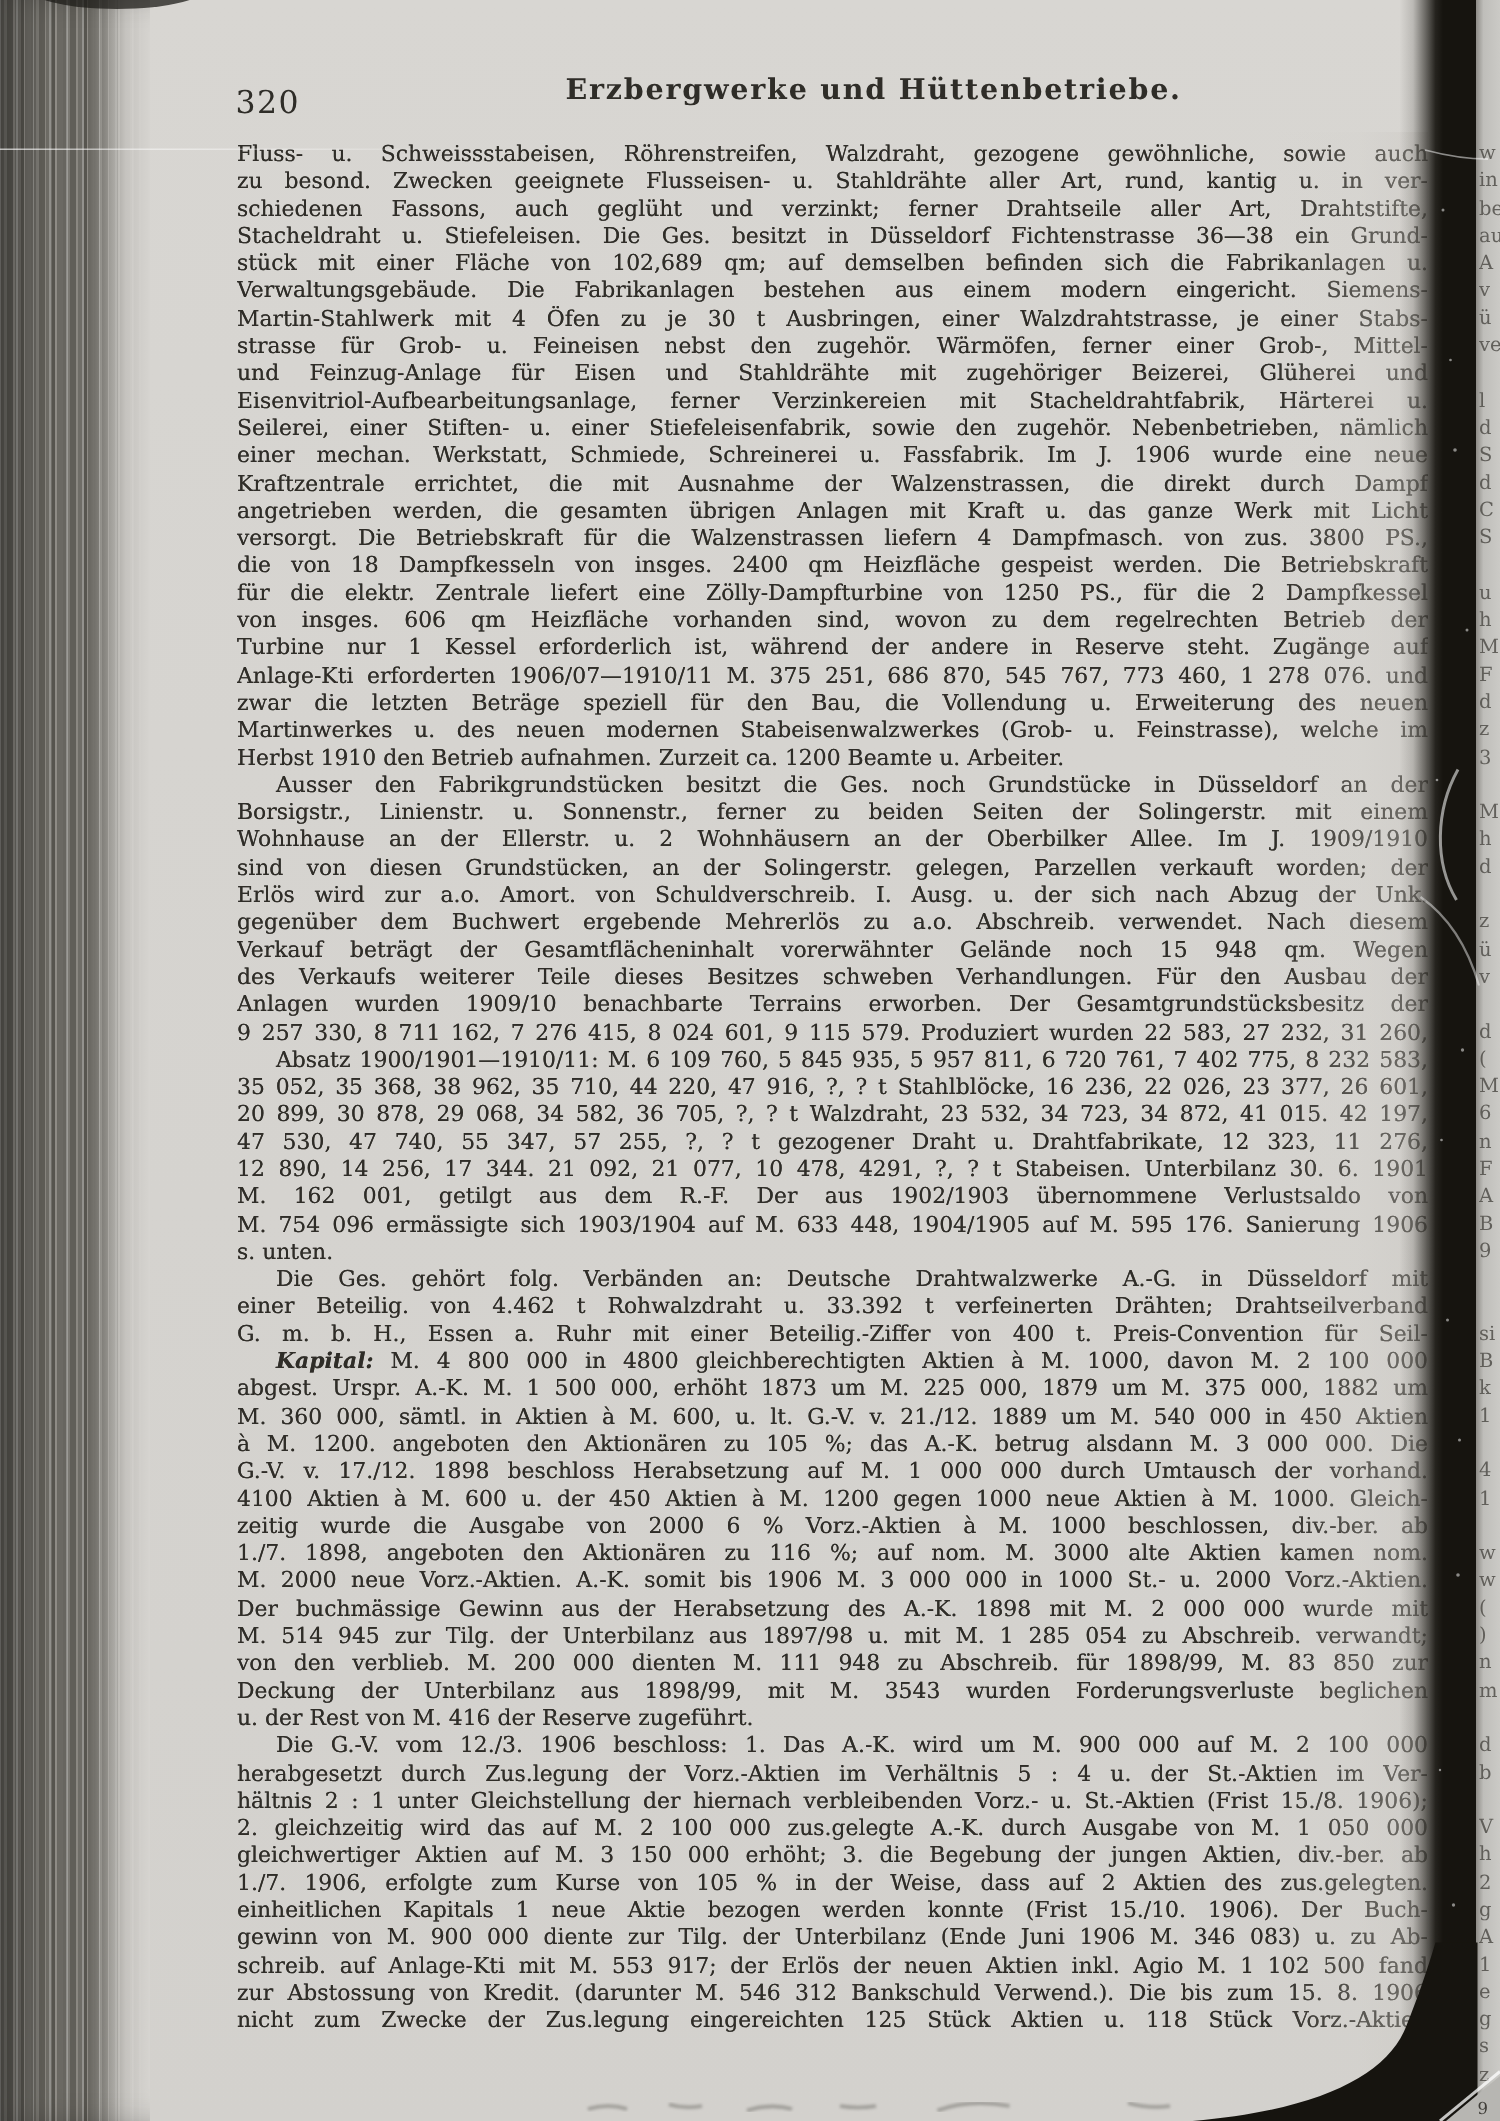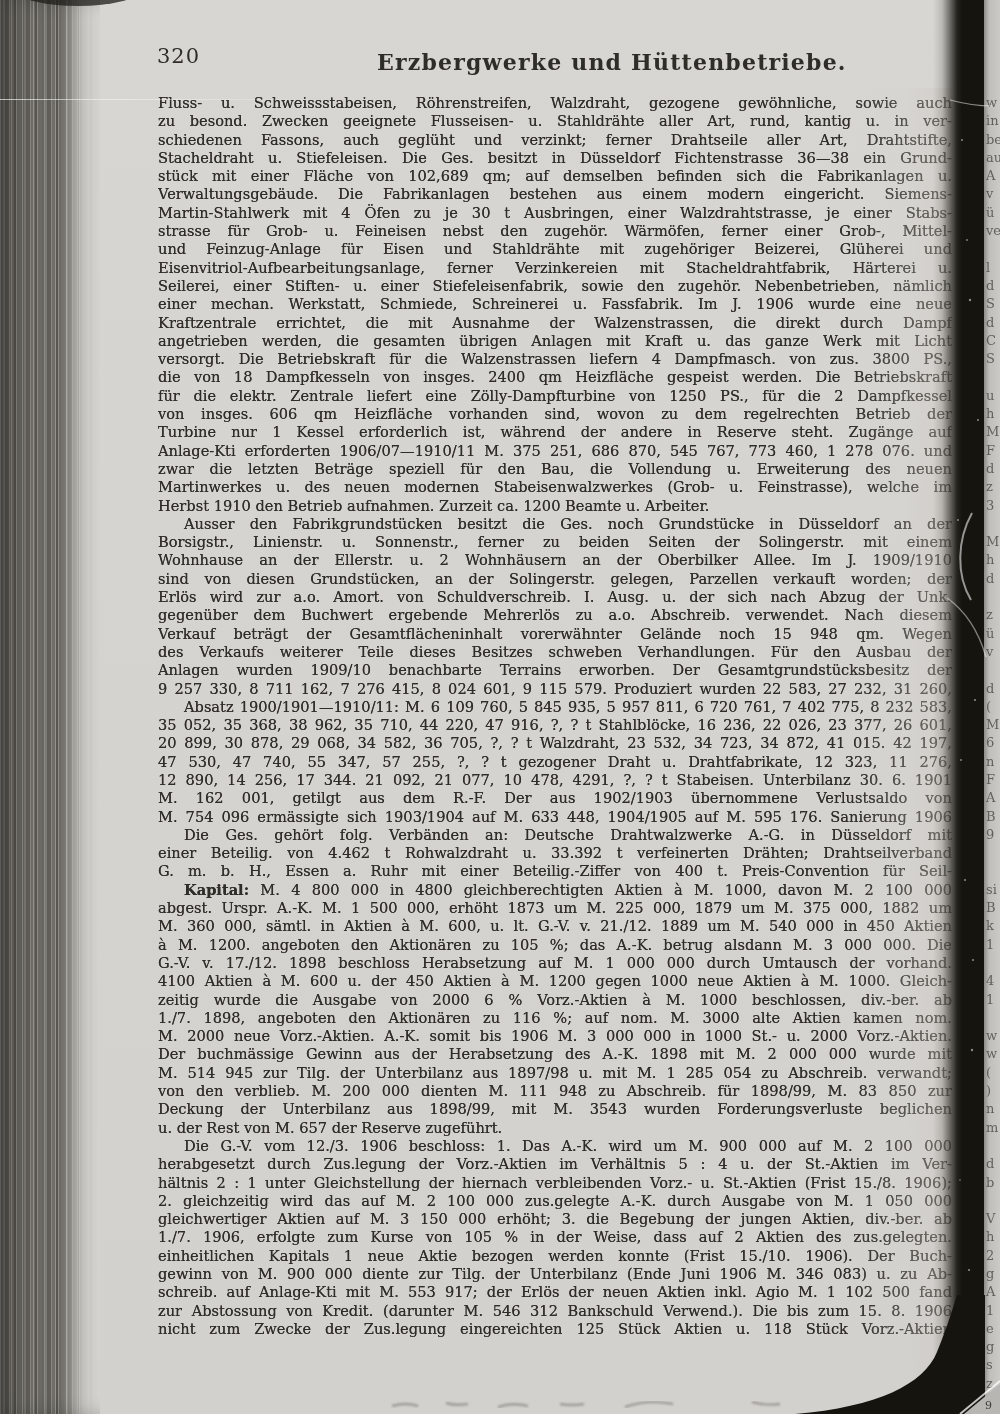--- a/index.html
+++ b/index.html
@@ -23,32 +23,32 @@
     background:linear-gradient(90deg,rgba(22,20,15,0) 0px,rgba(22,20,15,.15) 9px,rgba(22,20,15,.55) 17px,rgba(22,20,15,.92) 24px,#16140f 29px,#16140f 52px);
   }
   
   #sliver{
     position:absolute;left:984px;top:0;width:16px;height:100%;
     background:linear-gradient(90deg,#8e8c87 0px,#bfbeba 5px,#cbcac6 16px);
   }
   #fragcol{position:absolute;left:986px;top:94px;width:14px;overflow:hidden;}
   .frag{height:18.3px;line-height:18.3px;font-size:13px;color:#514f4a;opacity:.85;white-space:nowrap;}
   
-  #pagenum{position:absolute;left:157px;top:44px;font-size:21px;letter-spacing:1px;color:var(--ink);text-align:right;}
-  #runhead{position:absolute;left:377px;top:49px;font-size:22px;font-weight:bold;letter-spacing:1.2px;color:var(--ink);}
+  #pagenum{position:absolute;left:157px;top:56px;font-size:21px;letter-spacing:1px;color:var(--ink);text-align:right;}
+  #runhead{position:absolute;left:377px;top:49px;font-size:19px;font-weight:bold;letter-spacing:1.2px;color:var(--ink);}
   
   #bodytext{
     position:absolute;left:158px;top:94px;width:794px;
     font-size:14.6px;line-height:18.3px;color:var(--ink);
     text-shadow:0 0 .35px rgba(47,45,40,.85);
   }
   .tl{height:18.3px;overflow:hidden;text-align:justify;text-align-last:justify;text-justify:inter-word;}
   .tl.nj{text-align-last:left;}
   .tl.ind{text-indent:26px;}
-  .bold{font-weight:bold;}
+  .bold{font-weight:bold;font-style:italic;}
   
   #gutterfade{
     position:absolute;left:848px;top:88px;width:104px;height:1300px;pointer-events:none;
     background:linear-gradient(90deg,rgba(214,212,208,0) 0%,rgba(212,210,205,.25) 55%,rgba(201,198,193,.45) 100%);
   }
   
   #hairline{
     position:absolute;left:0;top:99px;width:320px;height:1px;pointer-events:none;
     background:linear-gradient(90deg,rgba(255,255,255,.65),rgba(255,255,255,.28) 68%,rgba(255,255,255,0));
   }
@@ -98,37 +98,38 @@
       <div class="tl">des Verkaufs weiterer Teile dieses Besitzes schweben Verhandlungen.  Für den Ausbau der</div>
       <div class="tl">Anlagen wurden 1909/10 benachbarte Terrains erworben.  Der Gesamtgrundstücksbesitz der</div>
       <div class="tl">9 257 330,  8 711 162,  7 276 415, 8 024 601, 9 115 579.  Produziert wurden 22 583, 27 232, 31 260,</div>
       <div class="tl ind">Absatz 1900/1901—1910/11: M. 6 109 760, 5 845 935, 5 957 811, 6 720 761, 7 402 775, 8 232 583,</div>
       <div class="tl">35 052, 35 368, 38 962, 35 710, 44 220, 47 916, ?, ? t Stahlblöcke, 16 236, 22 026, 23 377, 26 601,</div>
       <div class="tl">20 899, 30 878, 29 068, 34 582, 36 705, ?, ? t Walzdraht, 23 532, 34 723, 34 872, 41 015. 42 197,</div>
       <div class="tl">47 530, 47 740, 55 347, 57 255, ?, ? t gezogener Draht u. Drahtfabrikate, 12 323, 11 276,</div>
       <div class="tl">12 890, 14 256, 17 344. 21 092, 21 077, 10 478, 4291, ?, ? t Stabeisen.  Unterbilanz 30. 6. 1901</div>
       <div class="tl">M. 162 001, getilgt aus dem R.-F.  Der aus 1902/1903 übernommene Verlustsaldo von</div>
       <div class="tl">M. 754 096 ermässigte sich 1903/1904 auf M. 633 448, 1904/1905 auf M. 595 176.  Sanierung 1906</div>
+      <div class="tl nj">s. unten.</div>
       <div class="tl ind">Die Ges. gehört folg. Verbänden an: Deutsche Drahtwalzwerke A.-G. in Düsseldorf mit</div>
       <div class="tl">einer Beteilig. von 4.462 t Rohwalzdraht u. 33.392 t verfeinerten Drähten; Drahtseilverband</div>
       <div class="tl">G. m. b. H., Essen a. Ruhr mit einer Beteilig.-Ziffer von 400 t.  Preis-Convention für Seil-</div>
       <div class="tl ind"><span class="bold">Kapital:</span> M. 4 800 000 in 4800 gleichberechtigten Aktien à M. 1000, davon M. 2 100 000</div>
       <div class="tl">abgest.  Urspr. A.-K. M. 1 500 000, erhöht 1873 um M. 225 000, 1879 um M. 375 000, 1882 um</div>
       <div class="tl">M. 360 000, sämtl. in Aktien à M. 600, u. lt. G.-V. v. 21./12. 1889 um M. 540 000 in 450 Aktien</div>
       <div class="tl">à M. 1200. angeboten den Aktionären zu 105 %; das A.-K. betrug alsdann M. 3 000 000.  Die</div>
       <div class="tl">G.-V. v. 17./12. 1898 beschloss Herabsetzung auf M. 1 000 000 durch Umtausch der vorhand.</div>
       <div class="tl">4100 Aktien à M. 600 u. der 450 Aktien à M. 1200 gegen 1000 neue Aktien à M. 1000.  Gleich-</div>
       <div class="tl">zeitig wurde die Ausgabe von 2000 6 % Vorz.-Aktien à M. 1000 beschlossen, div.-ber. ab</div>
       <div class="tl">1./7. 1898, angeboten den Aktionären zu 116 %; auf nom. M. 3000 alte Aktien kamen nom.</div>
       <div class="tl">M. 2000 neue Vorz.-Aktien.  A.-K. somit bis 1906 M. 3 000 000 in 1000 St.- u. 2000 Vorz.-Aktien.</div>
       <div class="tl">Der buchmässige Gewinn aus der Herabsetzung des A.-K. 1898 mit M. 2 000 000 wurde mit</div>
       <div class="tl">M. 514 945 zur Tilg. der Unterbilanz aus 1897/98 u. mit M. 1 285 054 zu Abschreib. verwandt;</div>
       <div class="tl">von den verblieb. M. 200 000 dienten M. 111 948 zu Abschreib. für 1898/99, M. 83 850 zur</div>
       <div class="tl">Deckung der Unterbilanz aus 1898/99, mit M. 3543 wurden Forderungsverluste beglichen</div>
-      <div class="tl nj">u. der Rest von M. 657 der Reserve zugeführt.</div>
+      <div class="tl nj">u. der Rest von M. 416 der Reserve zugeführt.</div>
       <div class="tl ind">Die G.-V. vom 12./3. 1906 beschloss: 1. Das A.-K. wird um M. 900 000 auf M. 2 100 000</div>
       <div class="tl">herabgesetzt durch Zus.legung der Vorz.-Aktien im Verhältnis 5 : 4 u. der St.-Aktien im Ver-</div>
       <div class="tl">hältnis 2 : 1 unter Gleichstellung der hiernach verbleibenden Vorz.- u. St.-Aktien (Frist 15./8. 1906);</div>
       <div class="tl">2. gleichzeitig wird das auf M. 2 100 000 zus.gelegte A.-K. durch Ausgabe von M. 1 050 000</div>
       <div class="tl">gleichwertiger Aktien auf M. 3 150 000 erhöht; 3. die Begebung der jungen Aktien, div.-ber. ab</div>
       <div class="tl">1./7. 1906, erfolgte zum Kurse von 105 % in der Weise, dass auf 2 Aktien des zus.gelegten.</div>
       <div class="tl">einheitlichen Kapitals 1 neue Aktie bezogen werden konnte (Frist 15./10. 1906).  Der Buch-</div>
       <div class="tl">gewinn von M. 900 000 diente zur Tilg. der Unterbilanz (Ende Juni 1906 M. 346 083) u. zu Ab-</div>
       <div class="tl">schreib. auf Anlage-Kti mit M. 553 917; der Erlös der neuen Aktien inkl. Agio M. 1 102 500 fand</div>
       <div class="tl">zur Abstossung von Kredit. (darunter M. 546 312 Bankschuld Verwend.).  Die bis zum 15. 8. 1906</div>

